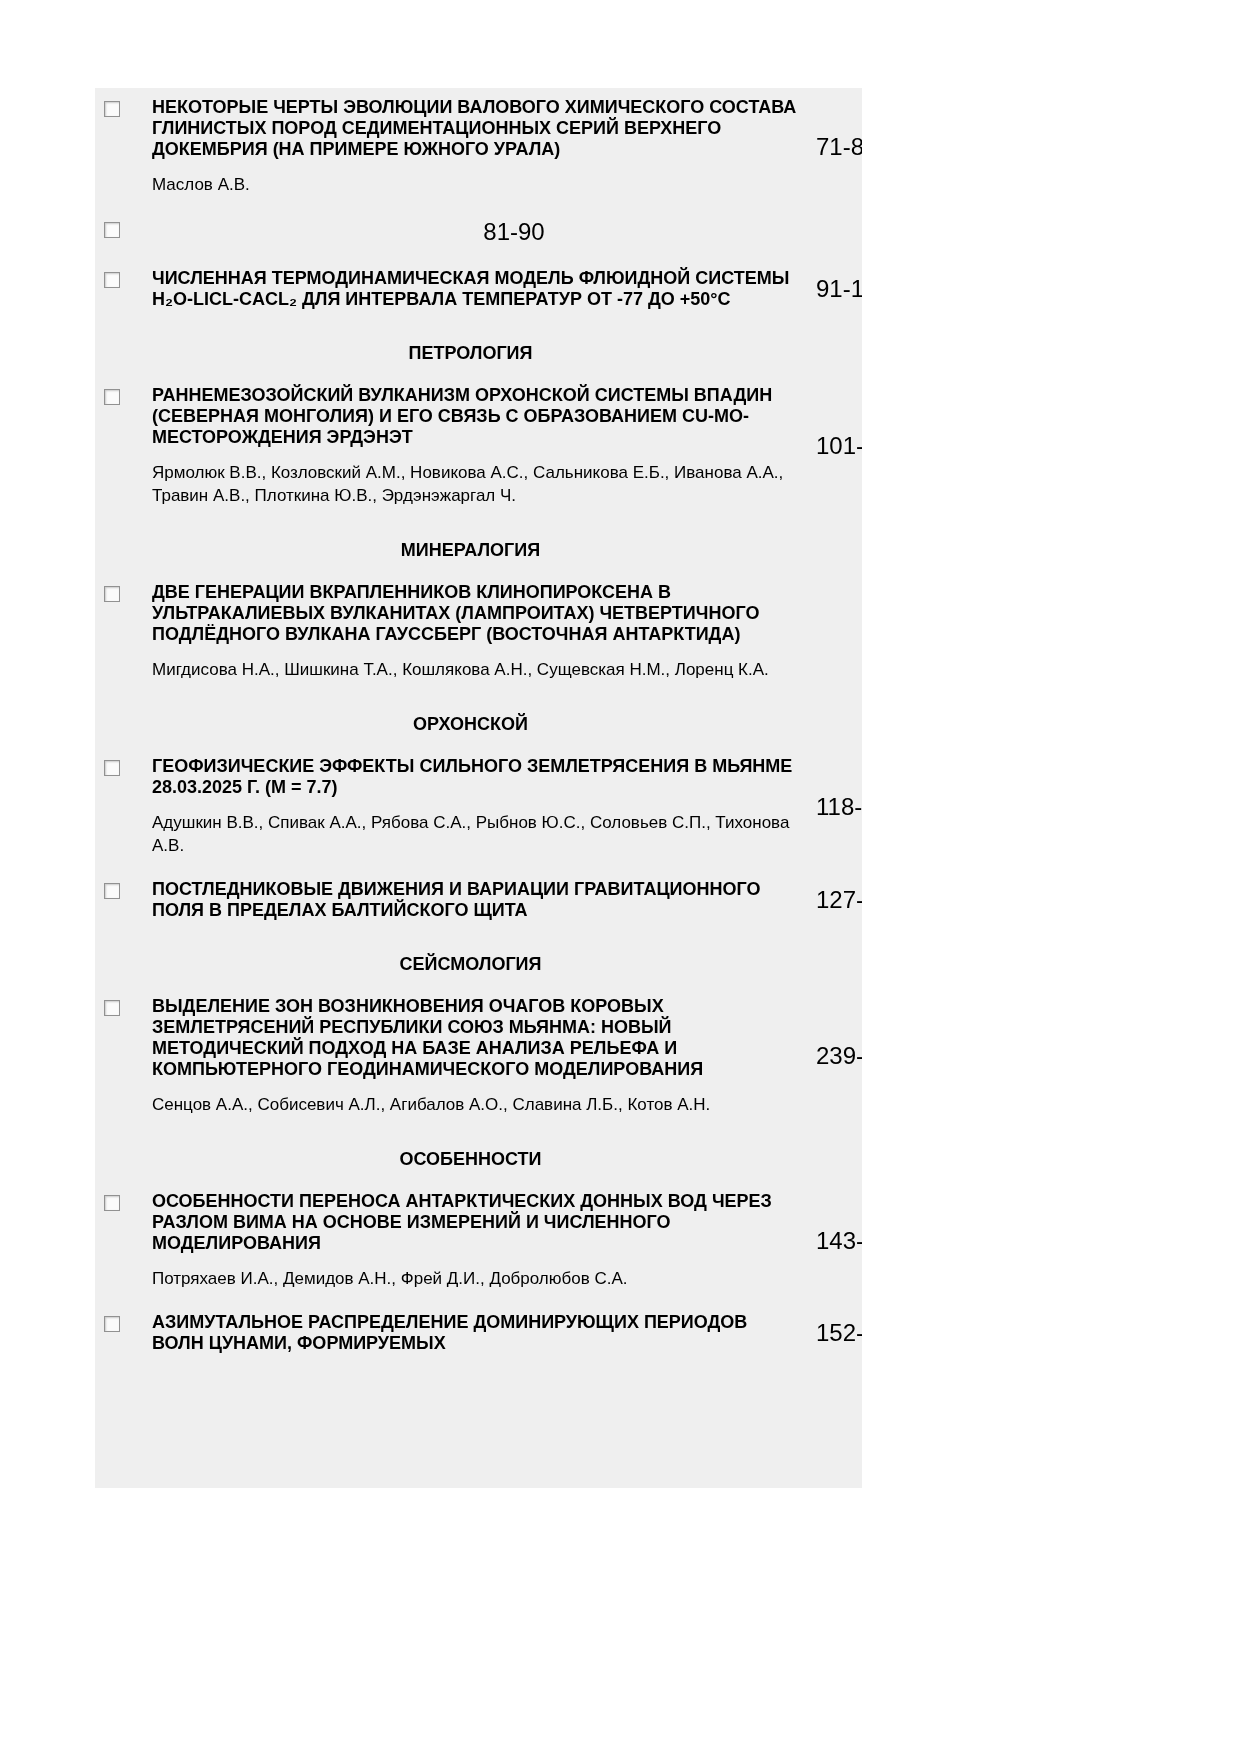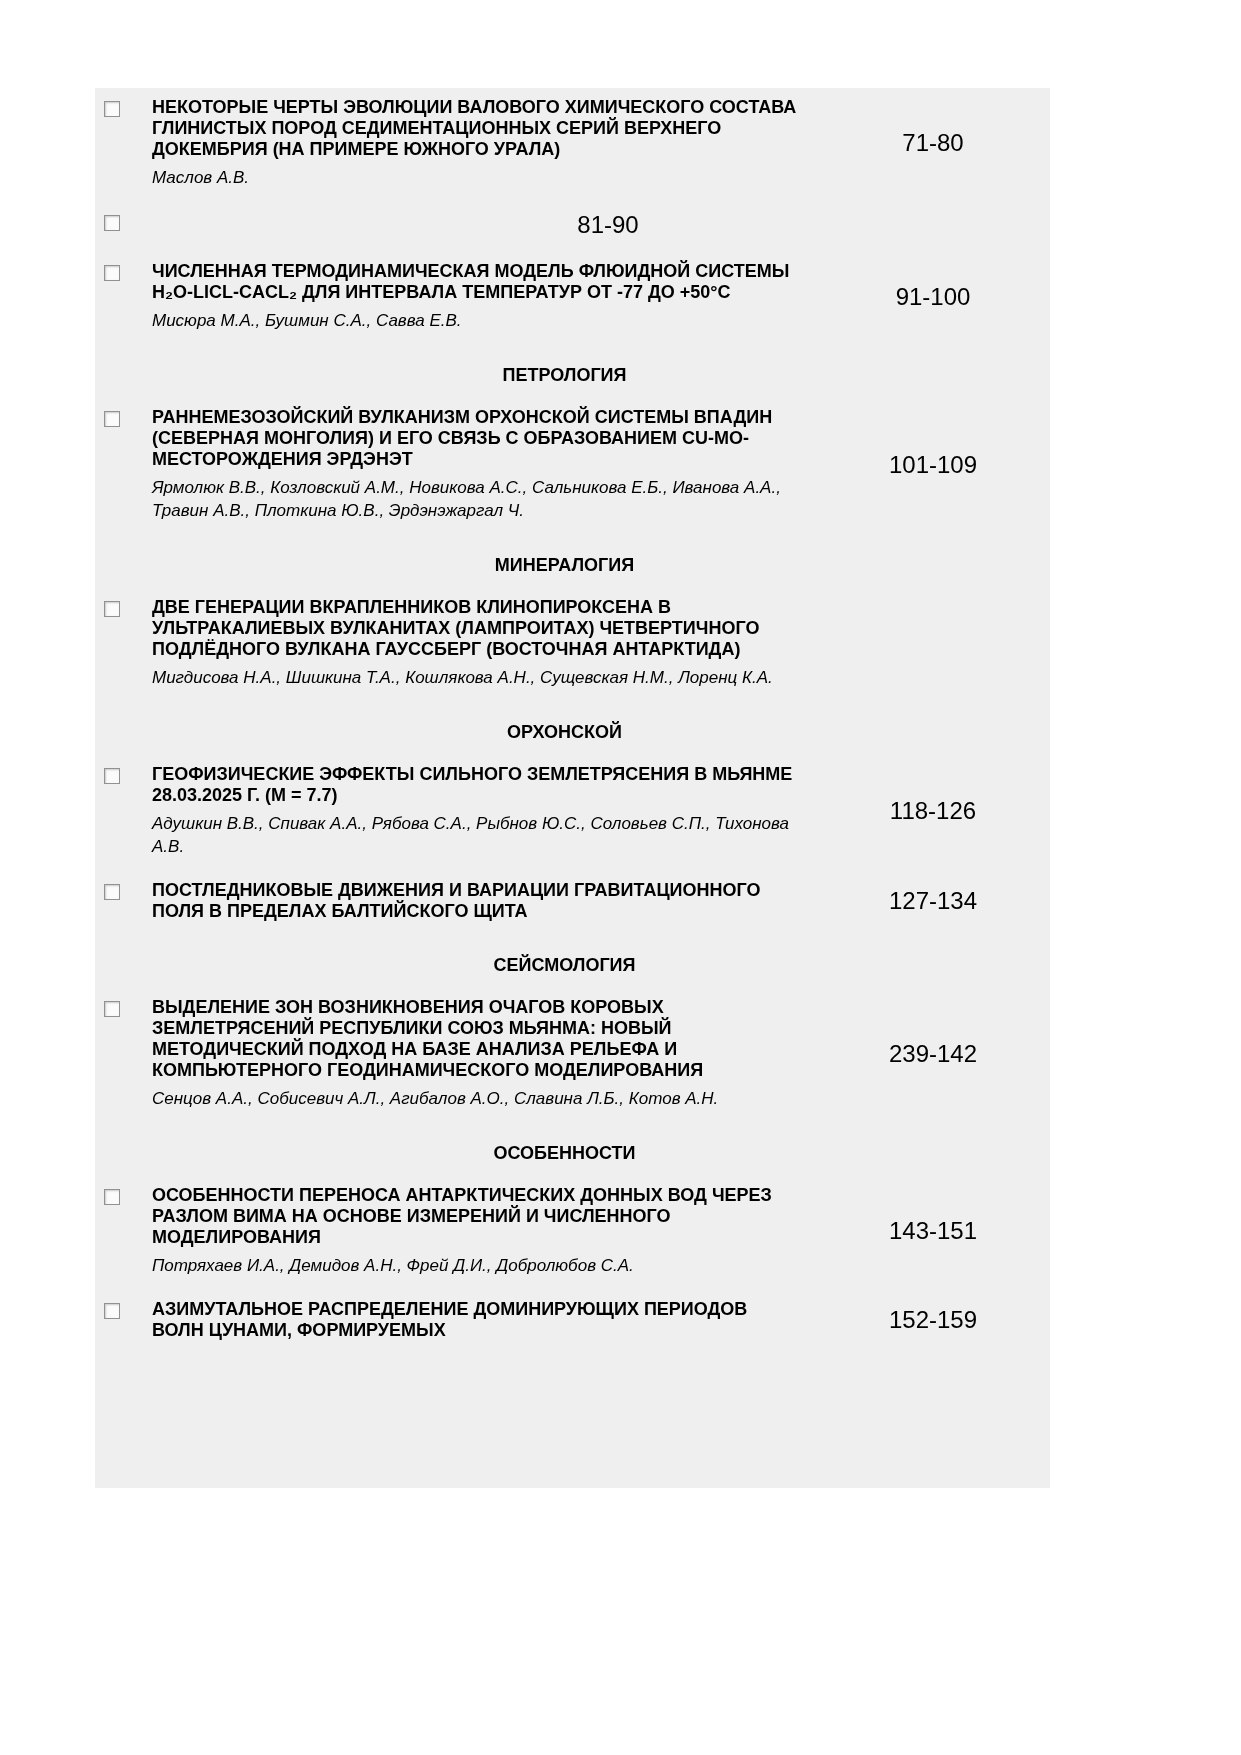--- a/index.html
+++ b/index.html
@@ -9,21 +9,21 @@
     height: 1755px;
     background: #ffffff;
     font-family: "Liberation Sans", sans-serif;
     color: #000;
     position: relative;
   }
   .content {
     position: absolute;
     left: 95px;
     top: 88px;
-    width: 955px;
+    width: 767px;
     height: 1400px;
     background: #efefef;
     overflow: hidden;
   }
   .row {
     display: flex;
     align-items: stretch;
     padding: 9px 0 13px 0;
   }
   .cb-col {
@@ -45,23 +45,22 @@
     width: 650px;
   }
   .title {
     font-size: 18px;
     font-weight: bold;
     line-height: 21px;
     color: #000;
   }
   .authors {
     font-size: 17px;
-    font-style: italic;
     line-height: 23px;
-    margin-top: 6px;
+    margin-top: 13px;
     color: #000;
   }
   .pages-col {
     flex: 1 1 auto;
     display: flex;
     align-items: center;
     justify-content: center;
     padding-left: 14px;
   }
   .pages {
@@ -100,21 +99,20 @@
     <div class="pages-col">
       <span class="pages">81-90</span>
     </div>
   </div>
     <div class="row">
     <div class="cb-col">
       <span class="checkbox"></span>
     </div>
     <div class="main-col">
       <div class="title">ЧИСЛЕННАЯ ТЕРМОДИНАМИЧЕСКАЯ МОДЕЛЬ ФЛЮИДНОЙ СИСТЕМЫ H₂O-LICL-CACL₂ ДЛЯ ИНТЕРВАЛА ТЕМПЕРАТУР ОТ -77 ДО +50°С</div>
-      <div class="authors">Мисюра М.А., Бушмин С.А., Савва Е.В.</div>
     </div>
     <div class="pages-col">
       <span class="pages">91-100</span>
     </div>
   </div>
     <div class="section">ПЕТРОЛОГИЯ</div>
     <div class="row">
     <div class="cb-col">
       <span class="checkbox"></span>
     </div>

